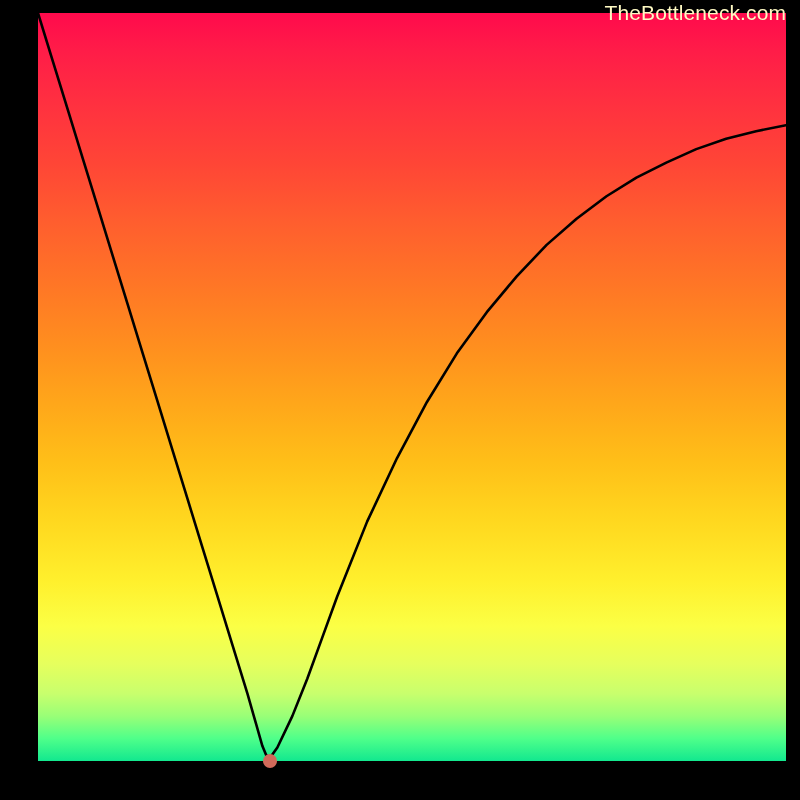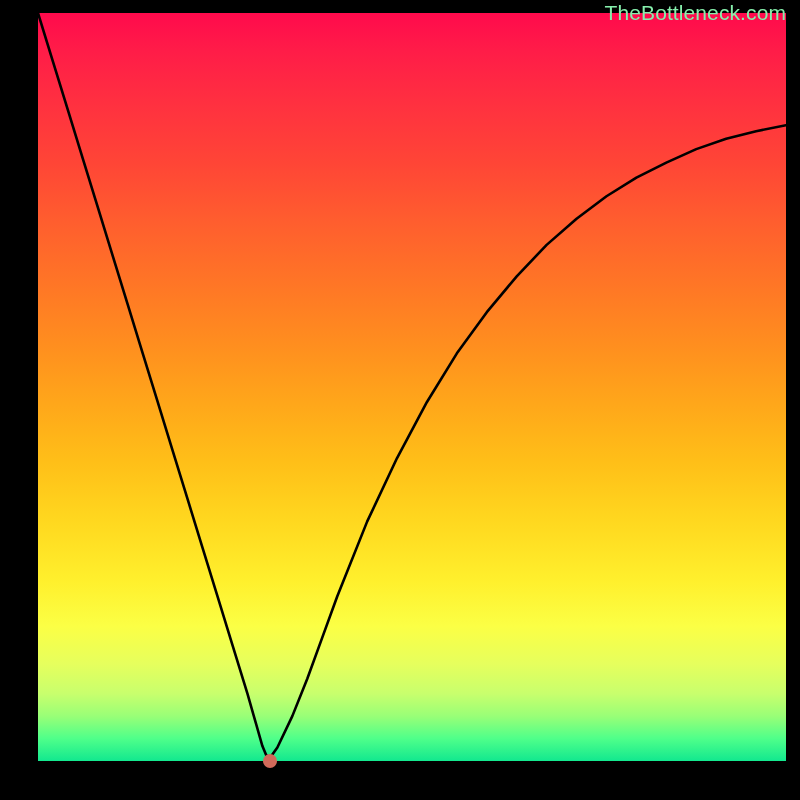--- a/index.html
+++ b/index.html
@@ -42,21 +42,21 @@
       #c8ff6d 91%,
       #99ff77 94%,
       #4fff8a 97%,
       #12e88f 100%
     );
   }
   .watermark {
     position: absolute;
     top: 1px;
     right: 14px;
-    color: #86efac;
+    color: #fef9c3;
     font-size: 21px;
     font-weight: 500;
     letter-spacing: 0.1px;
     user-select: none;
   }
   svg.curve {
     position: absolute;
     left: 0; top: 0;
     width: 748px;
     height: 748px;

